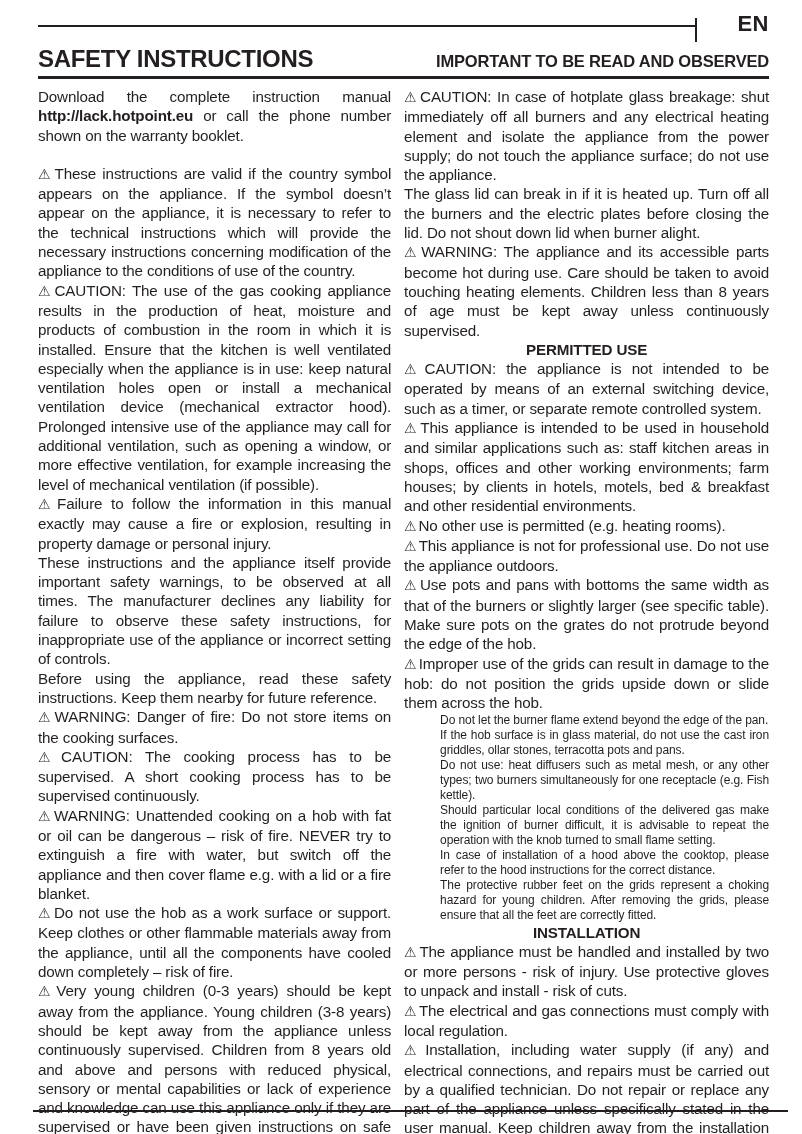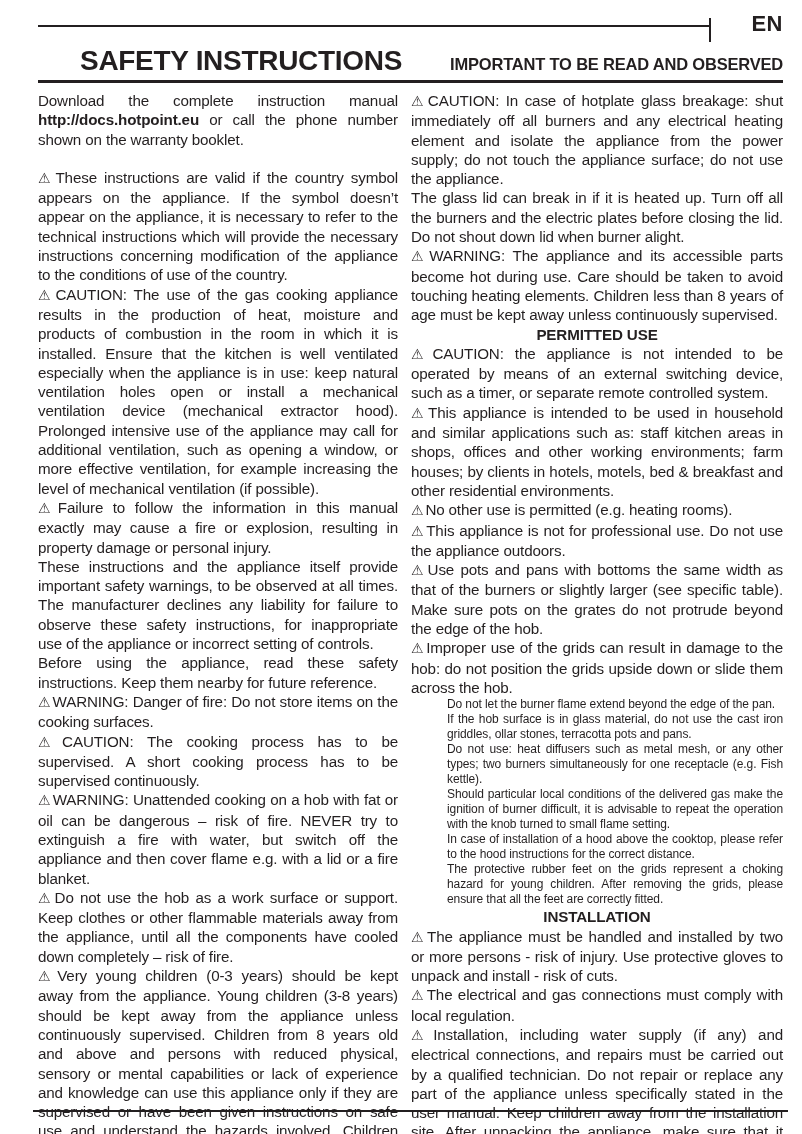--- a/index.html
+++ b/index.html
@@ -12,21 +12,21 @@
     height: 1134px;
     font-family: "Liberation Sans", sans-serif;
     color: #231f20;
     position: relative;
     overflow: hidden;
   }
   .page {
     box-sizing: border-box;
     width: 802px;
     height: 1134px;
-    padding: 8px 19px 0 38px;
+    padding: 8px 33px 0 38px;
     position: relative;
   }
   
   .topbar {
     position: relative;
     height: 36px;
   }
   .top-rule {
     position: absolute;
     left: 0;
@@ -52,25 +52,24 @@
     letter-spacing: 0.5px;
   }
   
   .titles {
     display: flex;
     justify-content: space-between;
     align-items: baseline;
     margin-top: 1px;
   }
   .title-left {
-    font-size: 28px;
+    font-size: 24px;
     font-weight: 700;
     letter-spacing: -0.3px;
     white-space: nowrap;
-    margin-left: 42px;
   }
   .title-right {
     font-size: 16.5px;
     font-weight: 700;
     letter-spacing: -0.2px;
     white-space: nowrap;
     text-align: center;
   }
   .header-rule {
     height: 3px;
@@ -137,21 +136,21 @@
   </div>
 
   <div class="titles">
     <div class="title-left">SAFETY INSTRUCTIONS</div>
     <div class="title-right">IMPORTANT TO BE READ AND OBSERVED</div>
   </div>
   <div class="header-rule"></div>
 
   <div class="cols">
     <div class="col col-left">
-        <p class="body"><span>Download the complete instruction manual </span><span class="b">http://docs.hotpoint.eu</span><span> or call the phone number shown on the warranty booklet.</span></p>
+        <p class="body"><span>Download the complete instruction manual </span><span class="b">http://lack.hotpoint.eu</span><span> or call the phone number shown on the warranty booklet.</span></p>
         <div class="spacer"></div>
         <p class="body"><span class="warn">⚠</span>These instructions are valid if the country symbol appears on the appliance. If the symbol doesn’t appear on the appliance, it is necessary to refer to the technical instructions which will provide the necessary instructions concerning modification of the appliance to the conditions of use of the country.</p>
         <p class="body"><span class="warn">⚠</span>CAUTION: The use of the gas cooking appliance results in the production of heat, moisture and products of combustion in the room in which it is installed. Ensure that the kitchen is well ventilated especially when the appliance is in use: keep natural ventilation holes open or install a mechanical ventilation device (mechanical extractor hood). Prolonged intensive use of the appliance may call for additional ventilation, such as opening a window, or more effective ventilation, for example increasing the level of mechanical ventilation (if possible).</p>
         <p class="body"><span class="warn">⚠</span>Failure to follow the information in this manual exactly may cause a fire or explosion, resulting in property damage or personal injury.</p>
         <p class="body">These instructions and the appliance itself provide important safety warnings, to be observed at all times. The manufacturer declines any liability for failure to observe these safety instructions, for inappropriate use of the appliance or incorrect setting of controls.</p>
         <p class="body">Before using the appliance, read these safety instructions. Keep them nearby for future reference.</p>
         <p class="body"><span class="warn">⚠</span>WARNING: Danger of fire: Do not store items on the cooking surfaces.</p>
         <p class="body"><span class="warn">⚠</span>CAUTION: The cooking process has to be supervised. A short cooking process has to be supervised continuously.</p>
         <p class="body"><span class="warn">⚠</span>WARNING: Unattended cooking on a hob with fat or oil can be dangerous – risk of fire. NEVER try to extinguish a fire with water, but switch off the appliance and then cover flame e.g. with a lid or a fire blanket.</p>
         <p class="body"><span class="warn">⚠</span>Do not use the hob as a work surface or support. Keep clothes or other flammable materials away from the appliance, until all the components have cooled down completely – risk of fire.</p>

